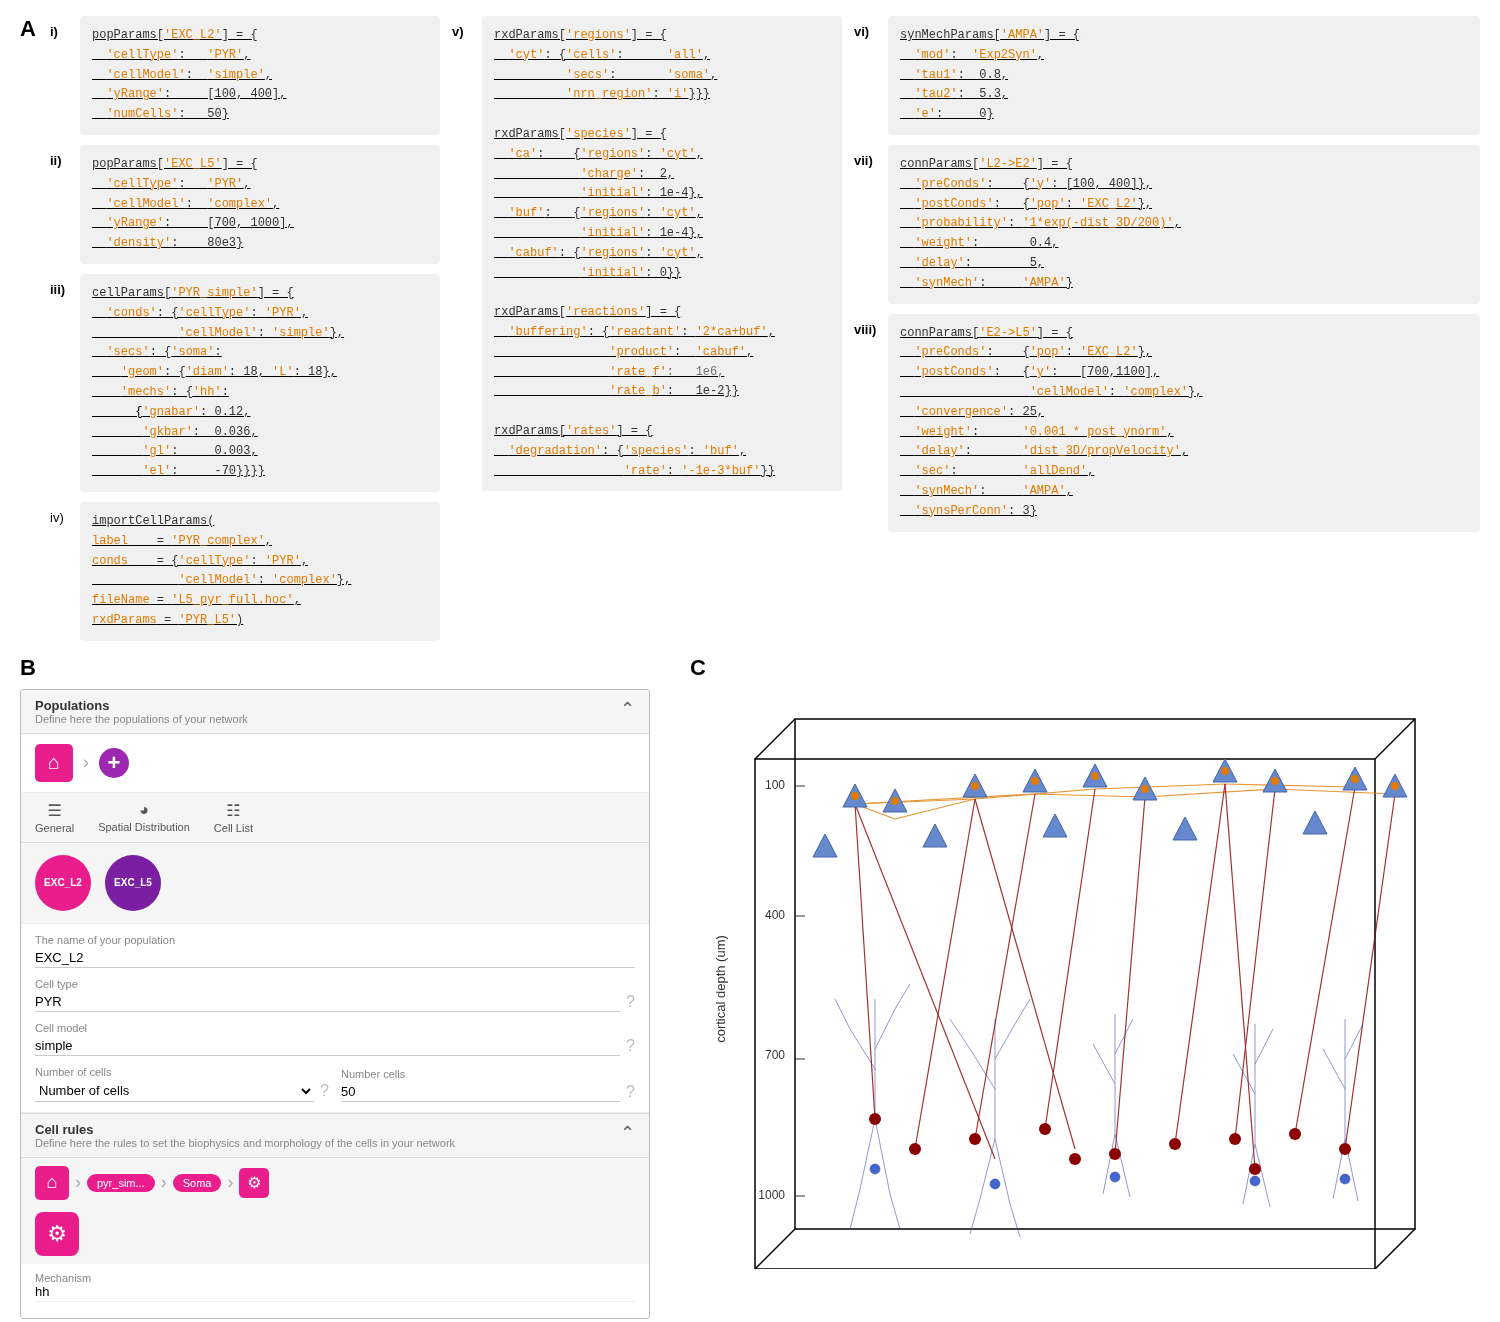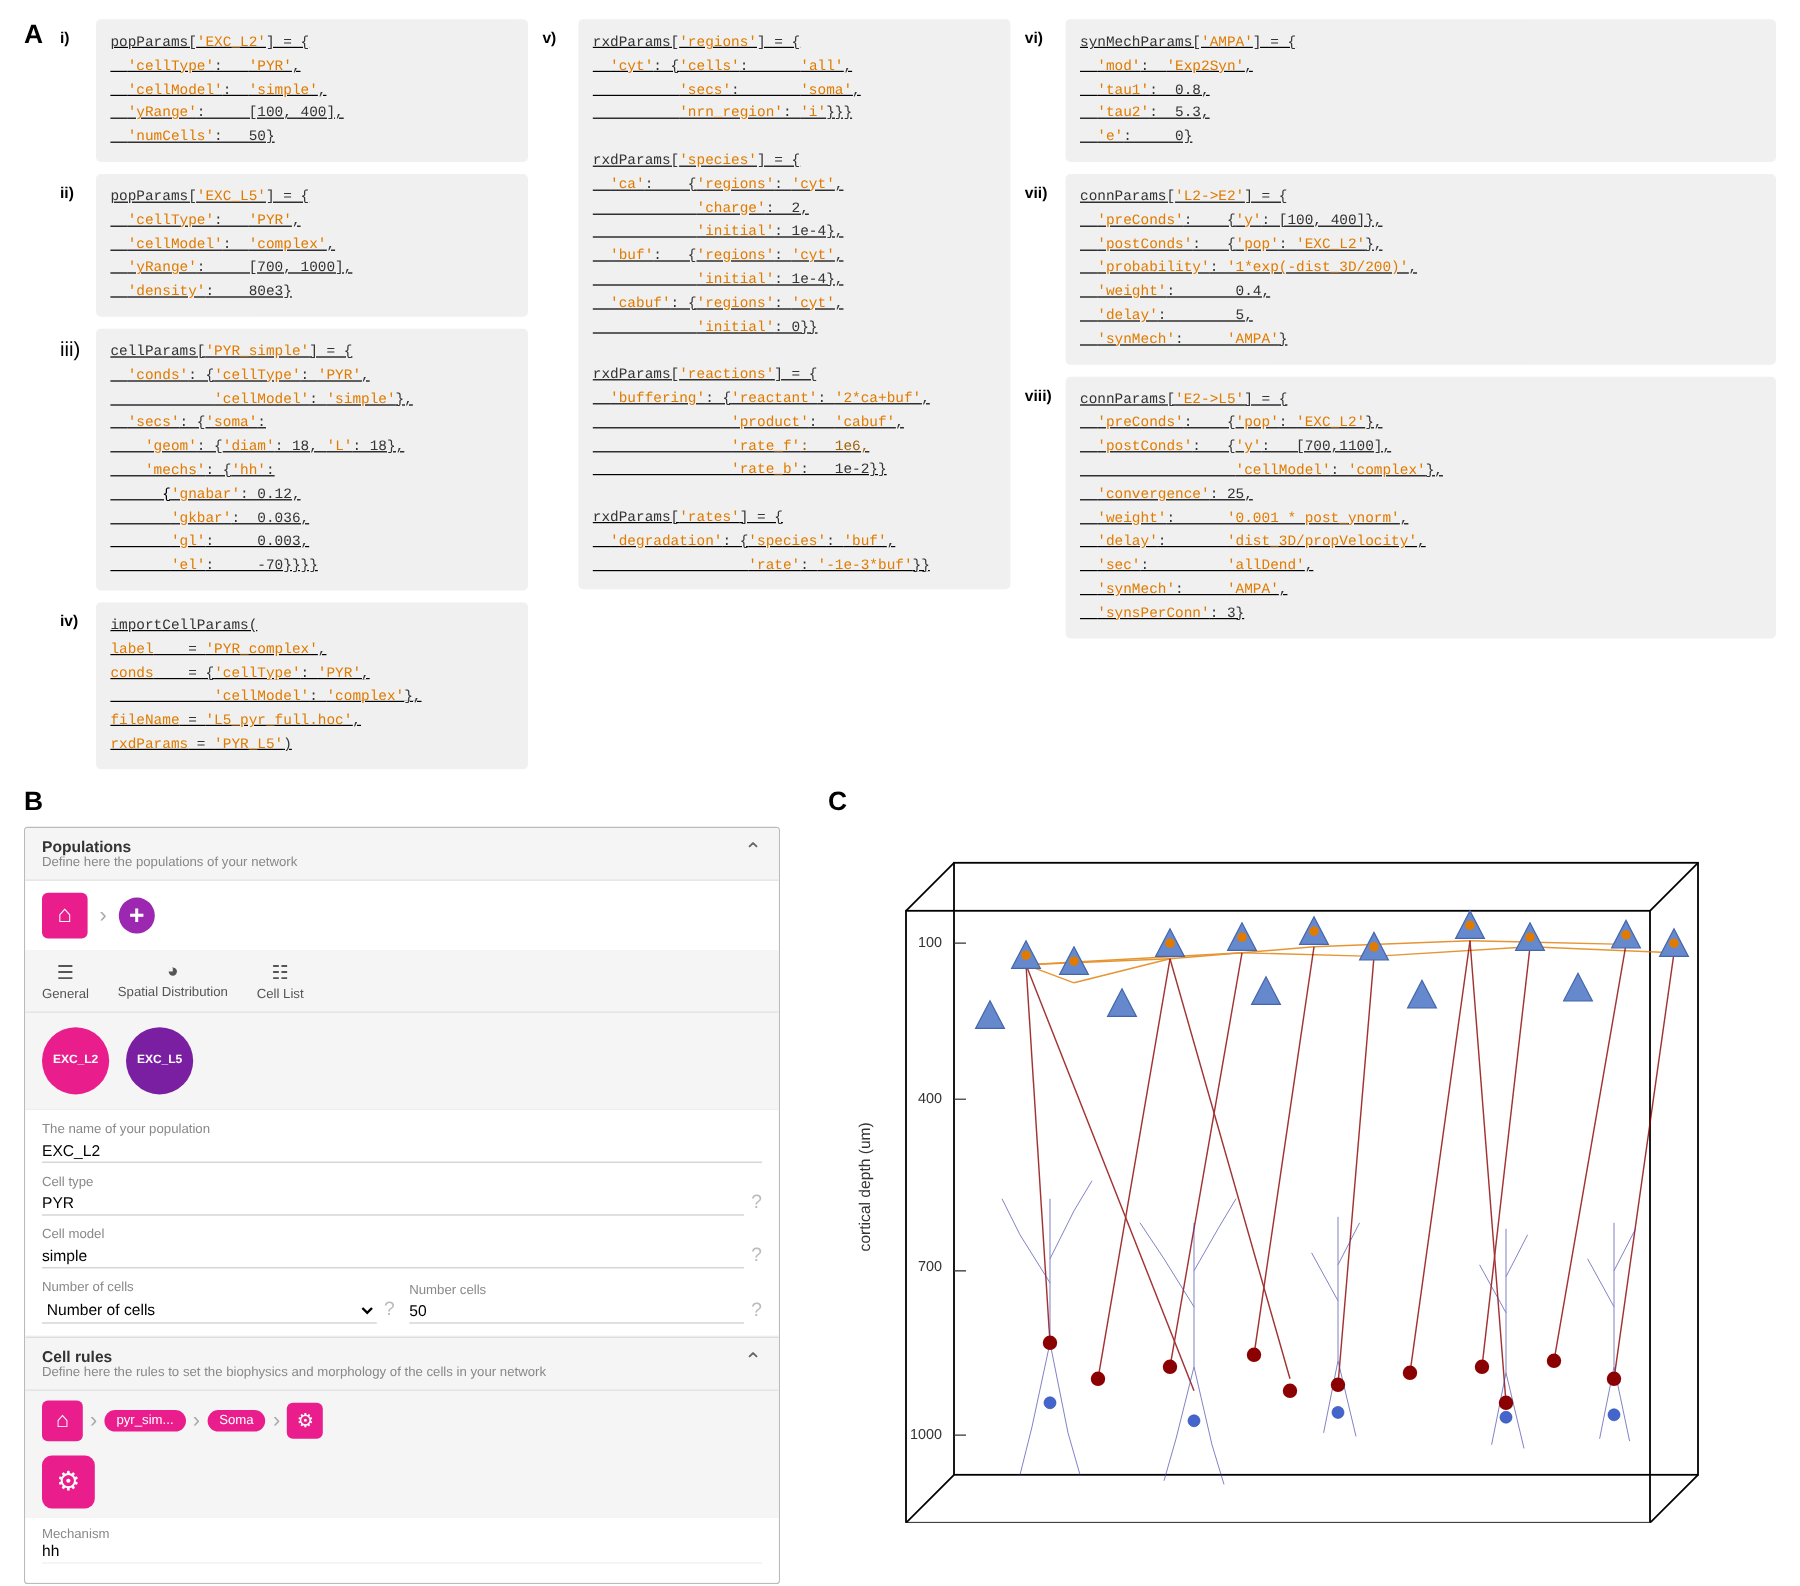--- a/index.html
+++ b/index.html
@@ -45,35 +45,35 @@
         <div style="display: flex; align-items: flex-start; gap: 6px;">
           <div style="font-size: 13px; font-weight: bold; min-width: 24px; padding-top: 8px;">ii)</div>
           <div class="code-panel" style="flex:1; background:#f0f0f0; border-radius:4px; padding:10px 12px; font-family:'Courier New',monospace; font-size:12px; line-height:1.65; white-space:pre;"><span style="color:#333">popParams[</span><span style="color:#e07b00">'EXC_L5'</span><span style="color:#333">] = {</span>
   <span style="color:#e07b00">'cellType'</span><span style="color:#333">:   </span><span style="color:#e07b00">'PYR'</span><span style="color:#333">,</span>
   <span style="color:#e07b00">'cellModel'</span><span style="color:#333">:  </span><span style="color:#e07b00">'complex'</span><span style="color:#333">,</span>
   <span style="color:#e07b00">'yRange'</span><span style="color:#333">:     [700, 1000],</span>
   <span style="color:#e07b00">'density'</span><span style="color:#333">:    80e3}</span></div>
         </div>
 
         <div style="display: flex; align-items: flex-start; gap: 6px;">
-          <div style="font-size: 17px; font-weight: normal; min-width: 24px; padding-top: 8px;">iii)</div>
+          <div style="font-size: 13px; font-weight: bold; min-width: 24px; padding-top: 8px;">iii)</div>
           <div class="code-panel" style="flex:1; background:#f0f0f0; border-radius:4px; padding:10px 12px; font-family:'Courier New',monospace; font-size:12px; line-height:1.65; white-space:pre;"><span style="color:#333">cellParams[</span><span style="color:#e07b00">'PYR_simple'</span><span style="color:#333">] = {</span>
   <span style="color:#e07b00">'conds'</span><span style="color:#333">: {</span><span style="color:#e07b00">'cellType'</span><span style="color:#333">: </span><span style="color:#e07b00">'PYR'</span><span style="color:#333">,</span>
             <span style="color:#e07b00">'cellModel'</span><span style="color:#333">: </span><span style="color:#e07b00">'simple'</span><span style="color:#333">},</span>
   <span style="color:#e07b00">'secs'</span><span style="color:#333">: {</span><span style="color:#e07b00">'soma'</span><span style="color:#333">:</span>
     <span style="color:#e07b00">'geom'</span><span style="color:#333">: {</span><span style="color:#e07b00">'diam'</span><span style="color:#333">: 18, </span><span style="color:#e07b00">'L'</span><span style="color:#333">: 18},</span>
     <span style="color:#e07b00">'mechs'</span><span style="color:#333">: {</span><span style="color:#e07b00">'hh'</span><span style="color:#333">:</span>
       {<span style="color:#e07b00">'gnabar'</span><span style="color:#333">: 0.12,</span>
        <span style="color:#e07b00">'gkbar'</span><span style="color:#333">:  0.036,</span>
        <span style="color:#e07b00">'gl'</span><span style="color:#333">:     0.003,</span>
        <span style="color:#e07b00">'el'</span><span style="color:#333">:     -70}}}}</span></div>
         </div>
 
         <div style="display: flex; align-items: flex-start; gap: 6px;">
-          <div style="font-size: 13px; font-weight: bold; min-width: 24px; padding-top: 8px;">iv)</div>
+          <div style="font-size: 13px; font-weight: normal; min-width: 24px; padding-top: 8px;">iv)</div>
           <div class="code-panel" style="flex:1; background:#f0f0f0; border-radius:4px; padding:10px 12px; font-family:'Courier New',monospace; font-size:12px; line-height:1.65; white-space:pre;"><span style="color:#333">importCellParams(</span>
 <span style="color:#e07b00">label</span><span style="color:#333">    = </span><span style="color:#e07b00">'PYR_complex'</span><span style="color:#333">,</span>
 <span style="color:#e07b00">conds</span><span style="color:#333">    = {</span><span style="color:#e07b00">'cellType'</span><span style="color:#333">: </span><span style="color:#e07b00">'PYR'</span><span style="color:#333">,</span>
             <span style="color:#e07b00">'cellModel'</span><span style="color:#333">: </span><span style="color:#e07b00">'complex'</span><span style="color:#333">},</span>
 <span style="color:#e07b00">fileName</span><span style="color:#333"> = </span><span style="color:#e07b00">'L5_pyr_full.hoc'</span><span style="color:#333">,</span>
 <span style="color:#e07b00">rxdParams</span><span style="color:#333"> = </span><span style="color:#e07b00">'PYR_L5'</span><span style="color:#333">)</span></div>
         </div>
 
       </div>
 
@@ -90,21 +90,21 @@
             <span style="color:#e07b00">'charge'</span><span style="color:#333">:  2,</span>
             <span style="color:#e07b00">'initial'</span><span style="color:#333">: 1e-4},</span>
   <span style="color:#e07b00">'buf'</span><span style="color:#333">:   {</span><span style="color:#e07b00">'regions'</span><span style="color:#333">: </span><span style="color:#e07b00">'cyt'</span><span style="color:#333">,</span>
             <span style="color:#e07b00">'initial'</span><span style="color:#333">: 1e-4},</span>
   <span style="color:#e07b00">'cabuf'</span><span style="color:#333">: {</span><span style="color:#e07b00">'regions'</span><span style="color:#333">: </span><span style="color:#e07b00">'cyt'</span><span style="color:#333">,</span>
             <span style="color:#e07b00">'initial'</span><span style="color:#333">: 0}}</span>
 
 <span style="color:#333">rxdParams[</span><span style="color:#e07b00">'reactions'</span><span style="color:#333">] = {</span>
   <span style="color:#e07b00">'buffering'</span><span style="color:#333">: {</span><span style="color:#e07b00">'reactant'</span><span style="color:#333">: </span><span style="color:#e07b00">'2*ca+buf'</span><span style="color:#333">,</span>
                 <span style="color:#e07b00">'product'</span><span style="color:#333">:  </span><span style="color:#e07b00">'cabuf'</span><span style="color:#333">,</span>
-                <span style="color:#e07b00">'rate_f'</span><span style="color:#a16207">:   1e6,</span>
+                <span style="color:#e07b00">'rate_f'</span><span style="color:#737373">:   1e6,</span>
                 <span style="color:#e07b00">'rate_b'</span><span style="color:#333">:   1e-2}}</span>
 
 <span style="color:#333">rxdParams[</span><span style="color:#e07b00">'rates'</span><span style="color:#333">] = {</span>
   <span style="color:#e07b00">'degradation'</span><span style="color:#333">: {</span><span style="color:#e07b00">'species'</span><span style="color:#333">: </span><span style="color:#e07b00">'buf'</span><span style="color:#333">,</span>
                   <span style="color:#e07b00">'rate'</span><span style="color:#333">: </span><span style="color:#e07b00">'-1e-3*buf'</span><span style="color:#333">}}</span></div>
         </div>
       </div>
 
       <div style="display: flex; flex-direction: column; gap: 10px;">
 

